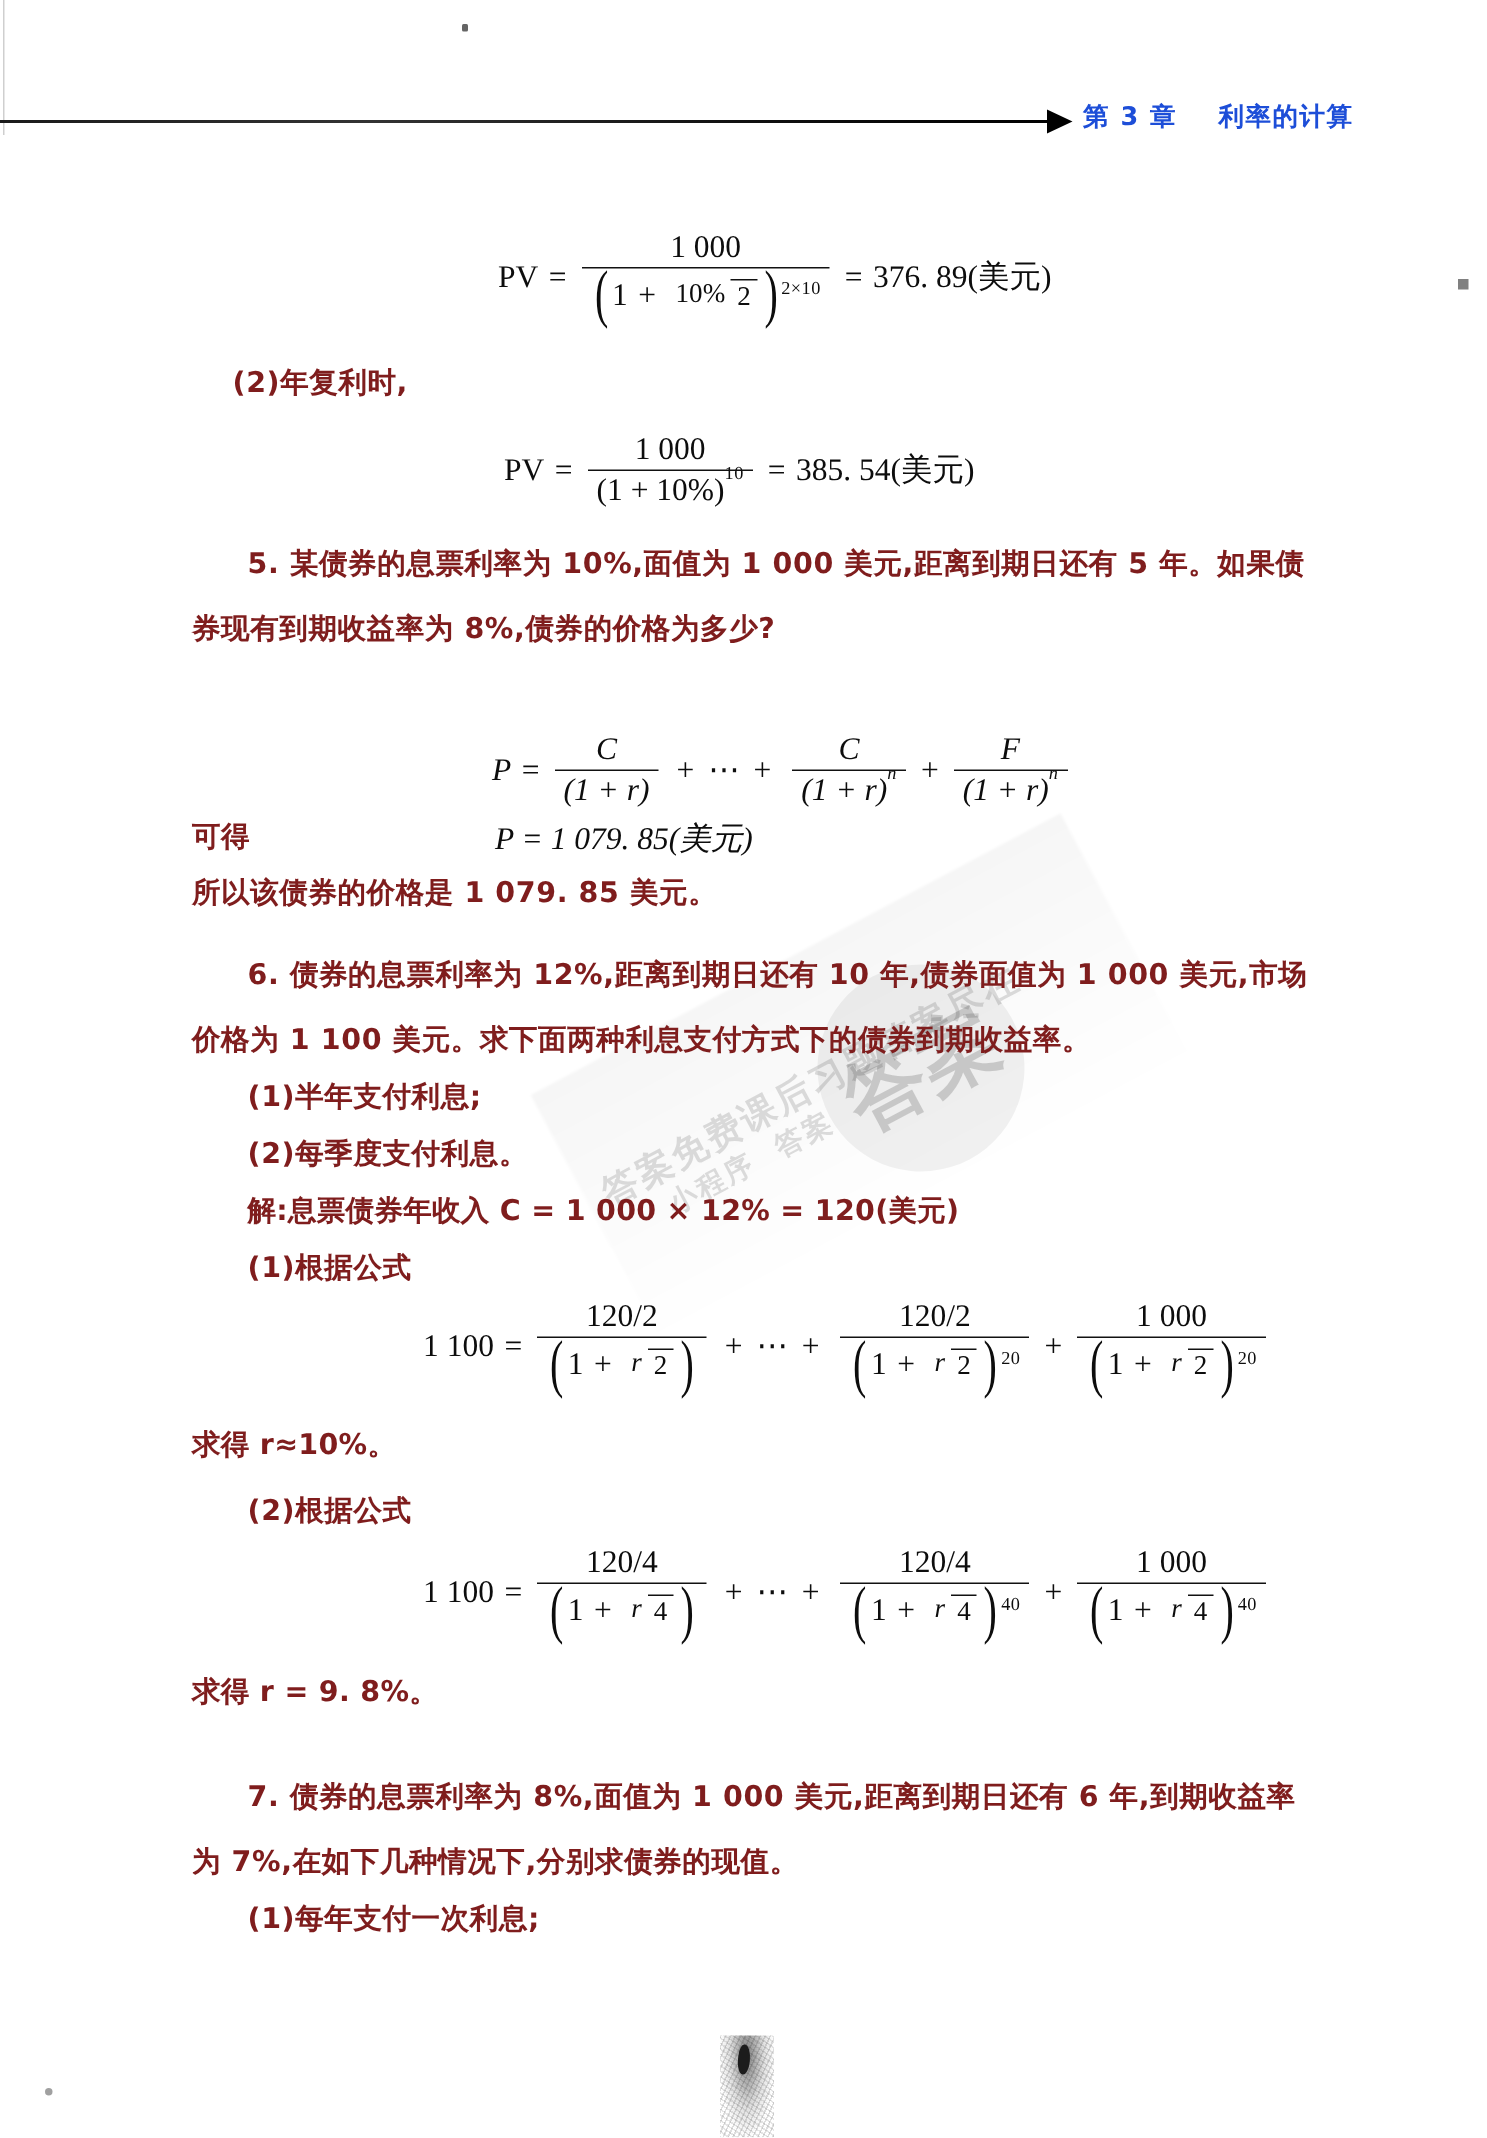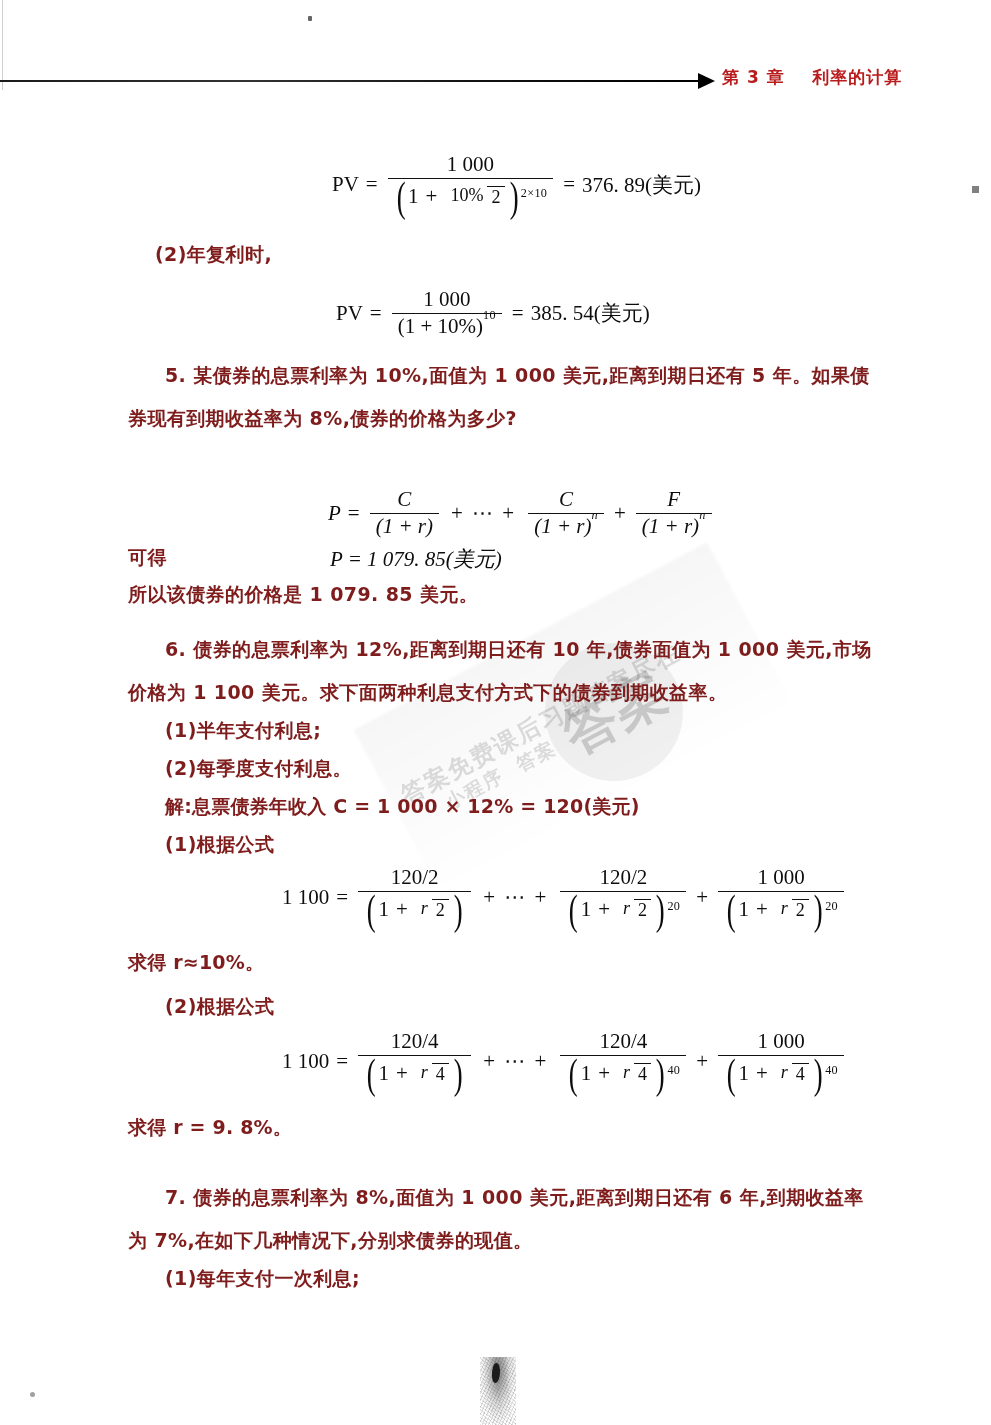--- a/index.html
+++ b/index.html
@@ -85,21 +85,21 @@
     border-bottom: 8px solid transparent;
   }
   .runhead-title {
     position: absolute;
     left: 722px; top: 0px;
     font-family: "DejaVu Sans", "Liberation Sans", sans-serif;
     font-weight: 700;
     font-size: 17px;
     letter-spacing: 1px;
     white-space: pre;
-    color: #b91c1c;
+    color: #1d4ed8;
   }
 
   
   .watermark {
     position: absolute;
     left: 395px; top: 585px;
     width: 340px; height: 265px;
     pointer-events: none;
     user-select: none;
   }

